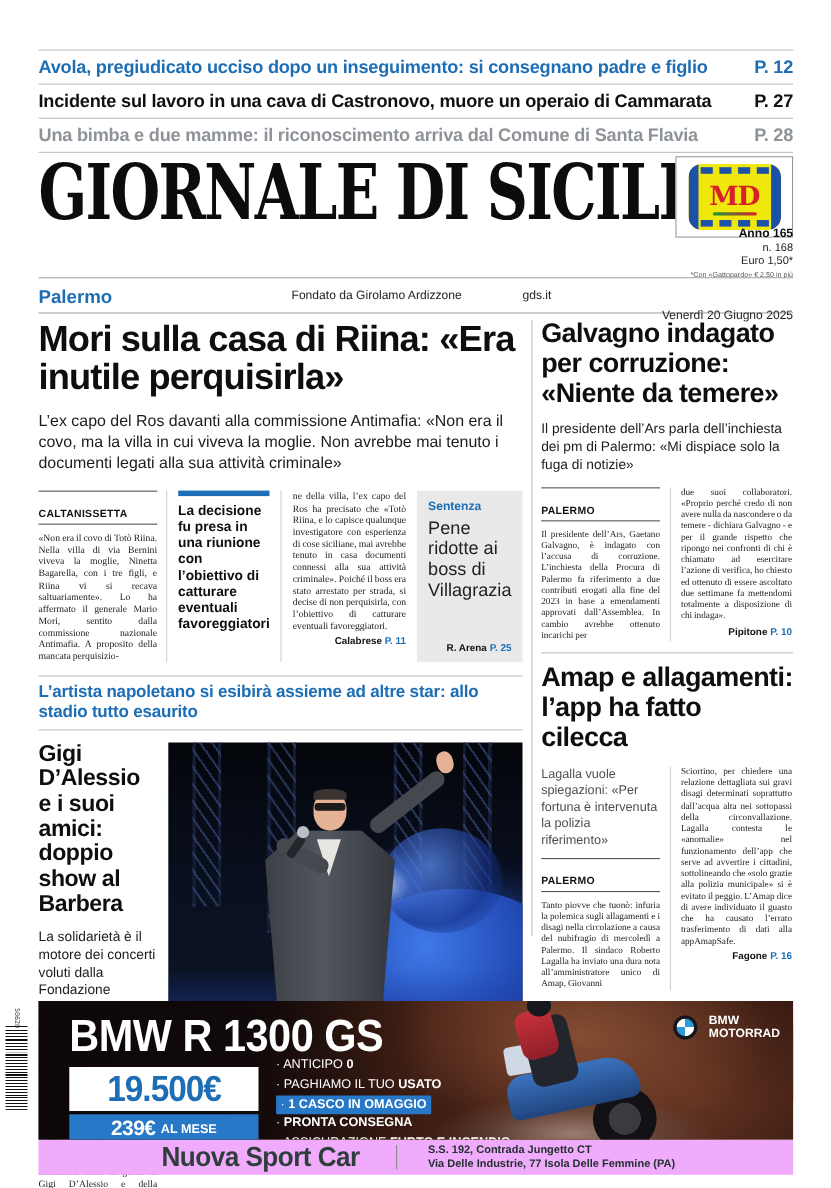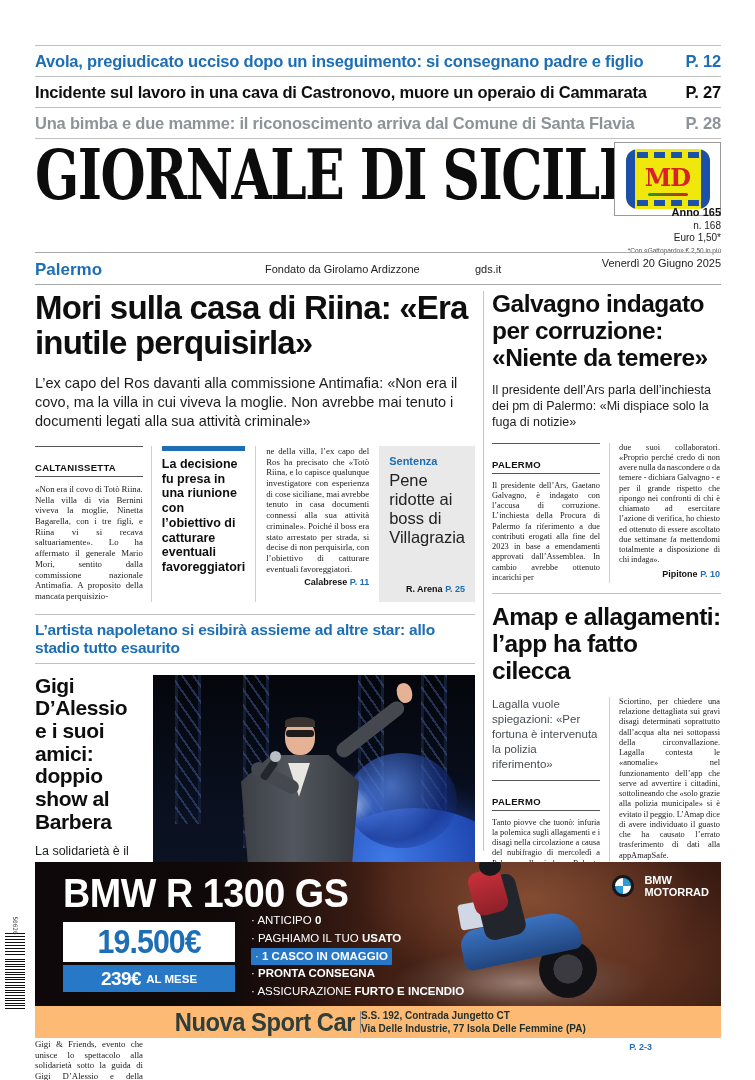--- a/index.html
+++ b/index.html
@@ -36,21 +36,21 @@
   .mast-info { position:absolute; right:0; top:66px; width:220px; text-align:right; line-height:1.25; }
   .mi-anno { font-size:11px; font-weight:bold; }
   .mi-num, .mi-eur { font-size:10px; color:#222; }
   .mi-note { font-size:6.5px; color:#555; margin-top:2px; }
   
   .dateline { position:absolute; left:35px; top:252px; width:686px; height:33px;
     border-top:1px solid #a8a8a8; border-bottom:1px solid #a8a8a8; }
   .dl-city { position:absolute; left:0; top:7px; color:#1d6eb4; font-weight:bold; font-size:17px; }
   .dl-founder { position:absolute; left:230px; top:10px; font-size:11px; color:#222; }
   .dl-site { position:absolute; left:440px; top:10px; font-size:11px; color:#222; }
-  .dl-date { position:absolute; right:0; top:4px; font-size:11px; color:#222; }
+  .dl-date { position:absolute; right:0; top:28px; font-size:11px; color:#222; }
   
   .main { position:absolute; left:35px; top:291px; width:686px; height:566px; }
   .vdivider { position:absolute; left:448px; top:0; width:1px; height:560px; background:#c4c4c4; }
   .col-left { position:absolute; left:0; top:0; width:440px; }
   .col-right { position:absolute; left:457px; top:0; width:229px; }
   .headline-xl { font-size:33px; font-weight:bold; line-height:1.05; letter-spacing:-0.8px; color:#0e0e0e; }
   .headline-lg { font-size:24.5px; font-weight:bold; line-height:1.1; letter-spacing:-0.5px; color:#0e0e0e; }
   .headline-md { font-size:21px; font-weight:bold; line-height:1.08; letter-spacing:-0.4px; color:#0e0e0e; }
   .standfirst { font-size:14.5px; line-height:1.3; color:#1c1c1c; margin-top:14px; }
   .standfirst-sm { font-size:12.5px; line-height:1.3; color:#1c1c1c; margin-top:10px; }
@@ -121,26 +121,26 @@
   .tr-hair { position:absolute; left:4px; top:2px; width:64px; height:22px; background:#e9cd7f; border-radius:50% 50% 40% 40%; }
   .tr-face { position:absolute; left:8px; top:12px; width:56px; height:54px; background:#e8976a; border-radius:42%; }
   .tr-brow { position:absolute; width:14px; height:4px; background:#d9bd74; border-radius:2px; top:26px; }
   .tr-brow.l { left:18px; transform:rotate(8deg); } .tr-brow.r { left:40px; transform:rotate(-8deg); }
   .tr-eye { position:absolute; width:9px; height:3px; background:#2a2a33; border-radius:2px; top:32px; }
   .tr-eye.l { left:21px; } .tr-eye.r { left:42px; }
   .tr-mouth { position:absolute; left:27px; top:46px; width:20px; height:14px; background:#5c1410; border-radius:50%; }
   .tr-teeth { position:absolute; left:30px; top:47px; width:14px; height:4px; background:#f2efe8; border-radius:2px; }
   
   .ad { position:absolute; left:35px; top:862px; width:686px; height:170px; }
-  .ad-photo { position:relative; width:100%; height:144px; overflow:hidden;
+  .ad-photo { position:relative; width:100%; height:126px; overflow:hidden;
     background:
       radial-gradient(170px 95px at 72% 25%, rgba(165,100,66,0.6), transparent),
       radial-gradient(220px 130px at 88% 70%, rgba(130,70,45,0.55), transparent),
       radial-gradient(260px 160px at 55% 90%, rgba(60,28,18,0.9), transparent),
-      linear-gradient(100deg, #170c0a 0%, #33180f 32%, #5a2c1d 58%, #2a120c 100%); }
+      linear-gradient(100deg, #170c0a 0%, #33180f 32%, #5a2c1d 58%, #2a120c 100%); margin-top: 48px; }
   .ad-shade { position:absolute; inset:0; background:linear-gradient(90deg, rgba(12,7,9,0.88) 0 28%, transparent 52%); }
   .ad-title { position:absolute; left:28px; top:8px; color:#fff; font-weight:bold; font-size:41px;
     letter-spacing:-0.5px; transform:scaleX(0.92); transform-origin:left top; white-space:nowrap; }
   .price-box { position:absolute; left:28px; top:60px; width:172px; height:40px; background:#fff;
     display:flex; align-items:center; justify-content:center; }
   .price { color:#1d6eb4; font-weight:bold; font-size:33px; letter-spacing:-1px; transform:scaleX(0.92); }
   .monthly-box { position:absolute; left:28px; top:103px; width:172px; height:27px; background:#2878c8;
     display:flex; align-items:center; justify-content:center; gap:5px; color:#fff; }
   .monthly-val { font-weight:bold; font-size:19px; letter-spacing:-0.5px; }
   .monthly-suffix { font-weight:bold; font-size:11.5px; }
@@ -156,21 +156,21 @@
   .m-dust { position:absolute; left:-10px; bottom:-18px; width:260px; height:70px; border-radius:50%;
     background:radial-gradient(closest-side, rgba(190,170,160,0.65), rgba(120,95,85,0.4) 60%, transparent); }
   .m-wheel-r { position:absolute; left:138px; bottom:2px; width:58px; height:58px; border-radius:50%;
     background:radial-gradient(circle, #3a3a40 0 35%, #121216 36% 100%); }
   .m-body { position:absolute; left:60px; bottom:40px; width:120px; height:40px; background:linear-gradient(180deg,#3b72c0,#20457e);
     border-radius:16px 30px 8px 8px; transform:rotate(-12deg); }
   .m-screen { position:absolute; left:58px; bottom:72px; width:34px; height:26px; background:#cfd8e4; border-radius:4px; transform:rotate(-10deg); }
   .m-rider { position:absolute; left:78px; bottom:62px; width:42px; height:62px; background:#22262c; border-radius:10px; transform:rotate(-14deg); }
   .m-jacket { position:absolute; left:70px; bottom:86px; width:34px; height:44px; background:linear-gradient(180deg,#c8303a,#8e2029); border-radius:10px; transform:rotate(-16deg); }
   .m-helmet { position:absolute; left:78px; bottom:124px; width:22px; height:20px; background:#16181d; border-radius:50%; }
-  .dealer { width:100%; height:32px; background:#fdba74; display:flex; align-items:center; justify-content:center; gap:0; }
+  .dealer { width:100%; height:32px; background:#f0abfc; display:flex; align-items:center; justify-content:center; gap:28px; }
   .dealer-name { color:#2f3d3b; font-weight:bold; font-size:25px; letter-spacing:-0.5px; transform:scaleX(0.95); }
   .dealer-div { width:1px; height:22px; background:#8a8a8a; }
   .dealer-addr { font-size:10px; font-weight:bold; color:#22302e; line-height:1.35; }
   
   .barcode { position:absolute; left:5px; top:922px; width:20px; }
   .bc-num { font-family:"DejaVu Sans Mono", monospace; font-size:6px; color:#333;
     transform:rotate(90deg); width:20px; text-align:center; }
   .bc-s1 { height:24px; background:repeating-linear-gradient(0deg, #111 0 1px, transparent 1px 3px); margin:2px 0; }
   .bc-s2 { height:52px; background:repeating-linear-gradient(0deg, #111 0 1px, transparent 1px 2.6px); }
 </style>

